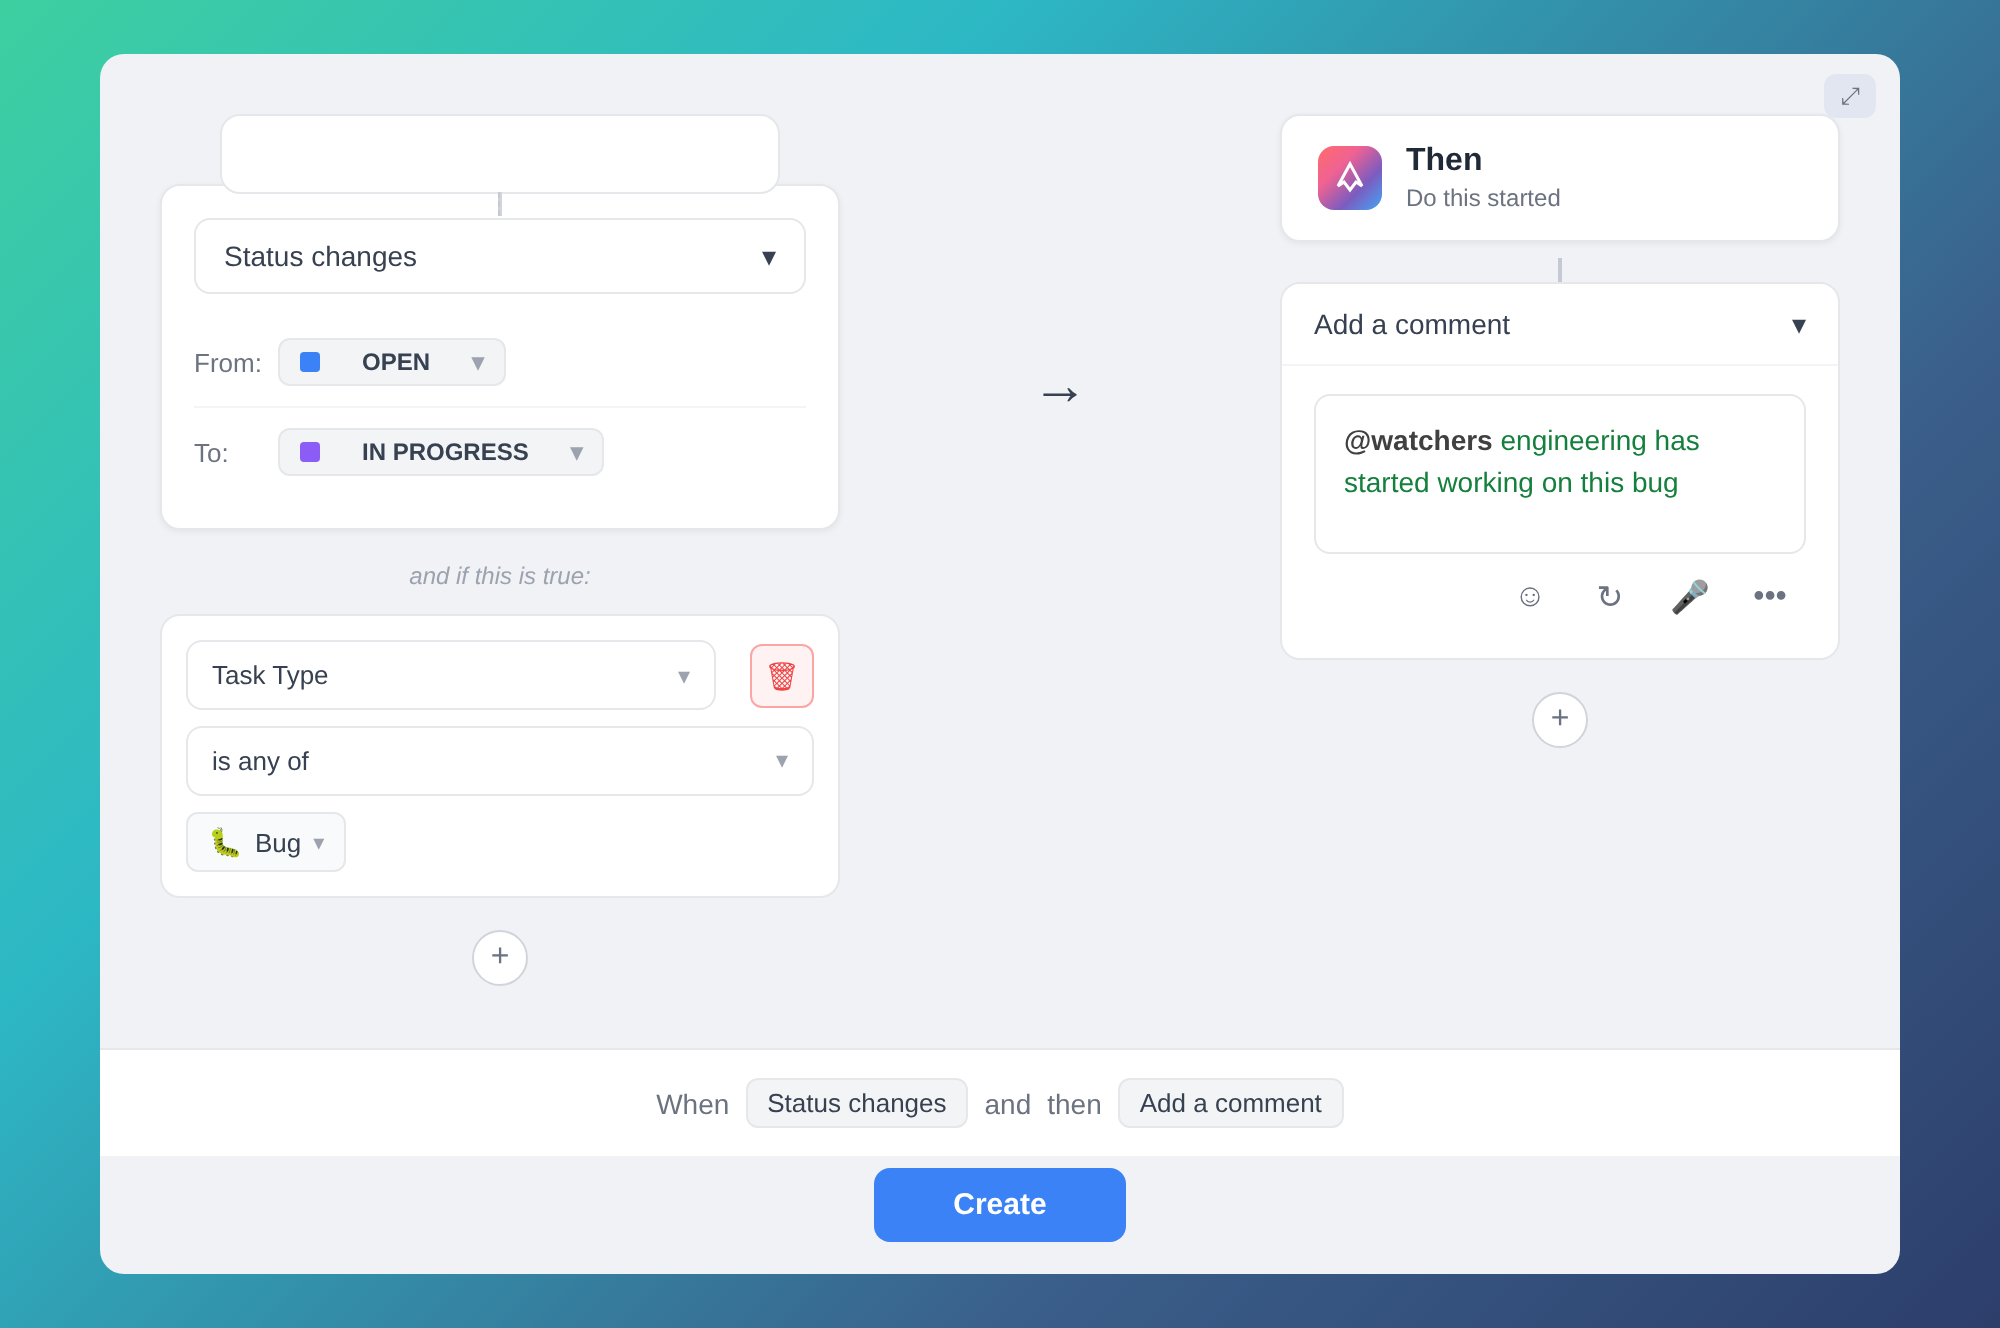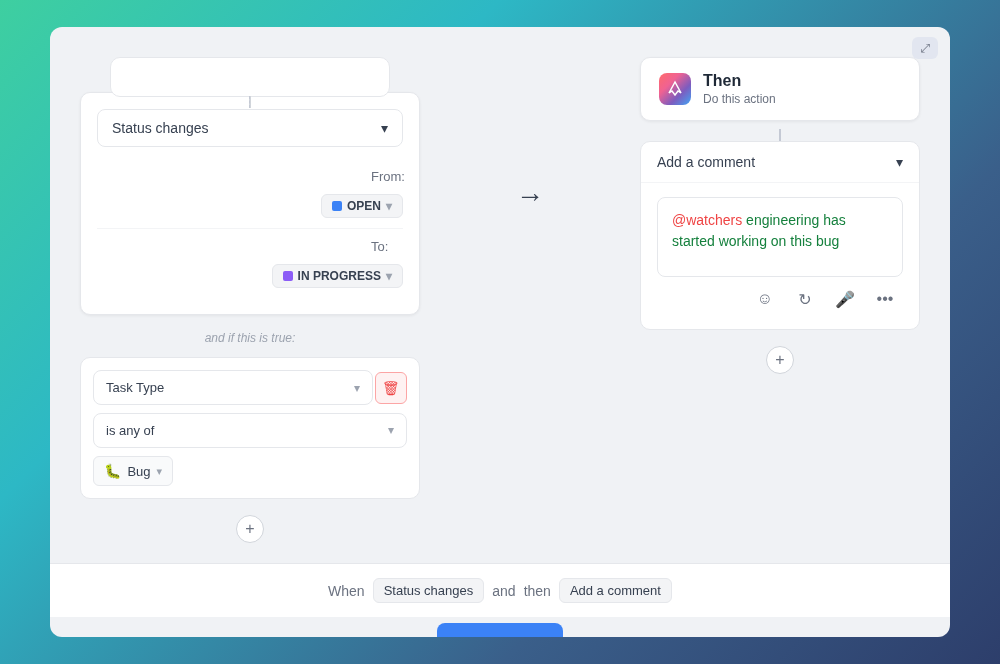--- a/index.html
+++ b/index.html
@@ -97,36 +97,35 @@
       font-size: 14px;
       color: #374151;
       font-weight: 500;
     }
     .chevron {
       color: #9ca3af;
       font-size: 12px;
     }
     .from-to-row {
       display: flex;
-      align-items: flex-end;
+      align-items: center;
       padding: 10px 0;
       border-bottom: 1px solid #f3f4f6;
       gap: 10px;
-      flex-direction: column;
     }
     .from-to-row:last-child { border-bottom: none; }
     .from-to-label {
       font-size: 13px;
       color: #6b7280;
       width: 32px;
     }
     .status-badge {
       display: flex;
       align-items: center;
-      gap: 5px;
+      gap: 21px;
       background: #f3f4f6;
       border: 1px solid #e5e7eb;
       border-radius: 6px;
       padding: 4px 10px;
       cursor: pointer;
       font-size: 12px;
       font-weight: 600;
       color: #374151;
     }
     .status-dot-blue { width: 10px; height: 10px; border-radius: 2px; background: #3b82f6; }
@@ -140,21 +139,21 @@
     }
     .condition-card {
       background: white;
       border-radius: 10px;
       border: 1px solid #e5e7eb;
       padding: 12px;
     }
     .condition-row {
       display: flex;
       align-items: center;
-      gap: 2px;
+      gap: 17px;
       margin-bottom: 8px;
     }
     .condition-select {
       flex: 1;
       display: flex;
       align-items: center;
       justify-content: space-between;
       border: 1px solid #e5e7eb;
       border-radius: 8px;
       padding: 9px 12px;
@@ -299,22 +298,22 @@
     }
     .comment-text-area {
       border: 1px solid #e5e7eb;
       border-radius: 8px;
       padding: 12px 14px;
       min-height: 80px;
       font-size: 14px;
       line-height: 1.5;
     }
     .comment-text-area .mention {
-      color: #ef4444;
-      font-weight: 400;
+      color: #404040;
+      font-weight: 700;
     }
     .comment-text-area .normal-text {
       color: #15803d;
     }
     .comment-toolbar {
       display: flex;
       align-items: center;
       justify-content: flex-end;
       gap: 12px;
       padding: 8px 4px 2px;
@@ -443,21 +442,21 @@
     <div class="right-panel">
 
       <div class="then-card">
         <div class="clickup-logo">
           <svg width="20" height="20" viewBox="0 0 20 20">
             <path d="M10 3 L4 14 L7 12 L10 16 L13 12 L16 14 Z" fill="none" stroke="white" stroke-width="1.5"></path>
           </svg>
         </div>
         <div class="then-text-group">
           <div class="then-title">Then</div>
-          <div class="then-subtitle">Do this action</div>
+          <div class="then-subtitle">Do this started</div>
         </div>
       </div>
 
       <div class="dashed-connector"></div>
 
       <div class="action-card">
         <div class="action-header">
           <span>Add a comment</span>
           <span class="chevron">▾</span>
         </div>

